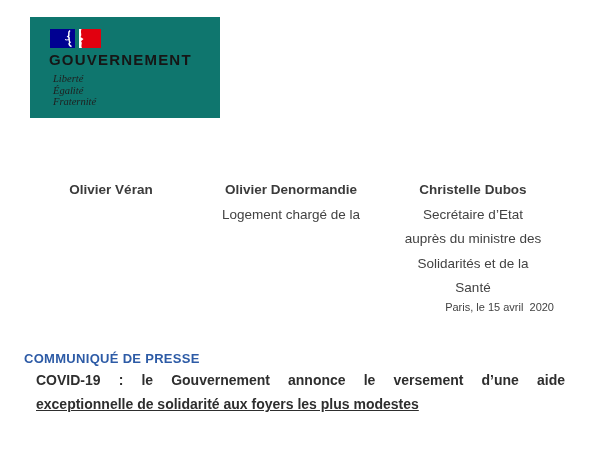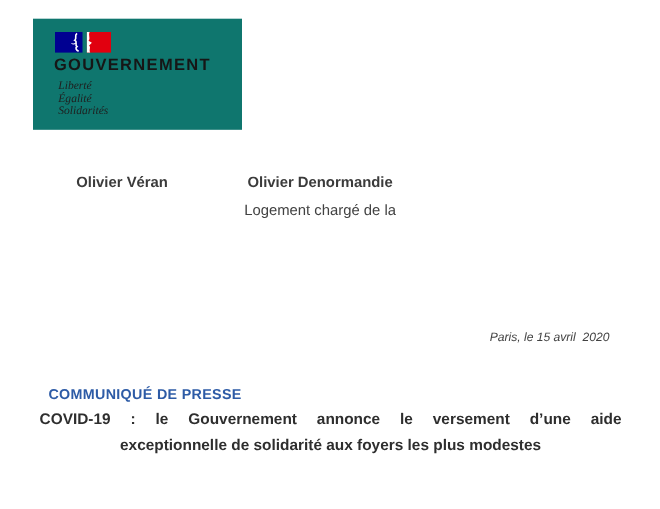--- a/index.html
+++ b/index.html
@@ -65,41 +65,41 @@
     position: absolute;
     top: 0;
     text-align: center;
     font-size: 13.5px;
     line-height: 24.5px;
     color: #424242;
   }
   .signatory .name {
     font-weight: 700;
     color: #3b3b3b;
+    margin-top: 24px;
   }
   .sig-1 { left: 25px;  width: 172px; }
   .sig-2 { left: 205px; width: 172px; }
   .sig-3 { left: 384px; width: 178px; }
 
   
   .dateline {
     position: absolute;
     top: 301px;
     right: 46px;
-    font-style: italic;
     font-size: 11px;
     color: #424242;
     white-space: pre;
     text-align: center;
   }
 
   
   .kicker {
     position: absolute;
-    left: 44px;
+    left: 24px;
     top: 351px;
     font-size: 13px;
     font-weight: 700;
     letter-spacing: 0.3px;
     color: #2d5ba6;
     white-space: nowrap;
     text-align: center;
   }
   .headline {
     position: absolute;
@@ -111,22 +111,23 @@
     line-height: 24px;
     color: #2e2e2e;
   }
   .headline .line-justified {
     text-align: justify;
     text-align-last: justify;
     white-space: nowrap; 
   }
   .headline .line-justified { white-space: normal; }
   .headline .line-left {
-    text-align: center;
+    text-align: left;
     white-space: nowrap;
+    text-decoration: underline;
   }
 </style>
 </head>
 <body>
 
 <div class="page">
 
   <div class="logo-box">
     <svg class="flag" viewBox="0 0 102 40" preserveAspectRatio="none">
       <rect x="0" y="0" width="50" height="40" fill="#000091"></rect>
@@ -134,31 +135,38 @@
 
       <path d="M58,0 L58,40 L64,40 C61,34 66,30 62,26 L67,21 L61,17 C65,12 60,7 63,0 Z" fill="#ffffff"></path>
 
       <path d="M40,3 C34,8 41,12 36,16 C42,19 35,24 40,28 C36,31 39,35 43,37" stroke="#ffffff" stroke-width="3" fill="none"></path>
       <path d="M30,22 C33,24 36,23 38,21" stroke="#ffffff" stroke-width="2" fill="none"></path>
     </svg>
     <div class="wordmark">GOUVERNEMENT</div>
     <div class="motto">
       <div>Liberté</div>
       <div>Égalité</div>
-      <div>Solidarités</div>
+      <div>Fraternité</div>
     </div>
   </div>
 
   <div class="signatories">
     <div class="signatory sig-1">
       <div class="name">Olivier Véran</div>
     </div>
     <div class="signatory sig-2">
       <div class="name">Olivier Denormandie</div>
       <div>Logement chargé de la</div>
+    </div>
+    <div class="signatory sig-3">
+      <div class="name">Christelle Dubos</div>
+      <div>Secrétaire d’Etat</div>
+      <div>auprès du ministre des</div>
+      <div>Solidarités et de la</div>
+      <div>Santé</div>
     </div>
   </div>
 
   <div class="dateline">Paris, le 15 avril  2020</div>
 
   <div class="kicker">COMMUNIQUÉ DE PRESSE</div>
 
   <div class="headline">
     <div class="line-justified">COVID-19 : le Gouvernement annonce le versement d’une aide</div>
     <div class="line-left">exceptionnelle de solidarité aux foyers les plus modestes</div>

